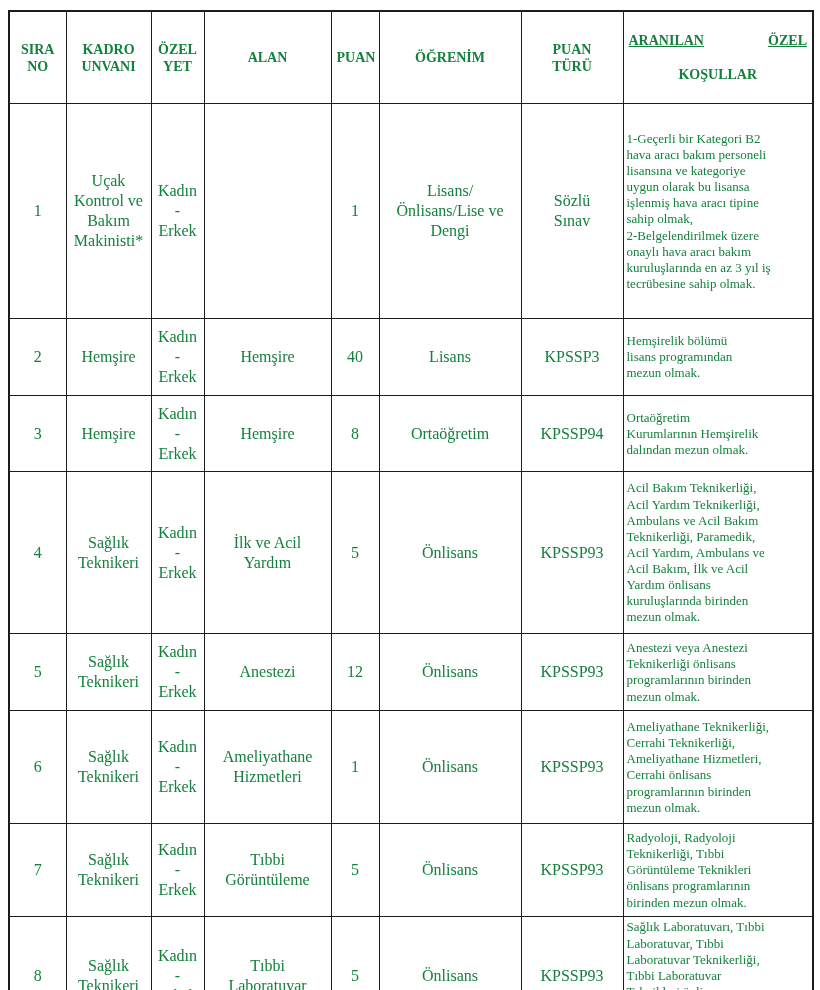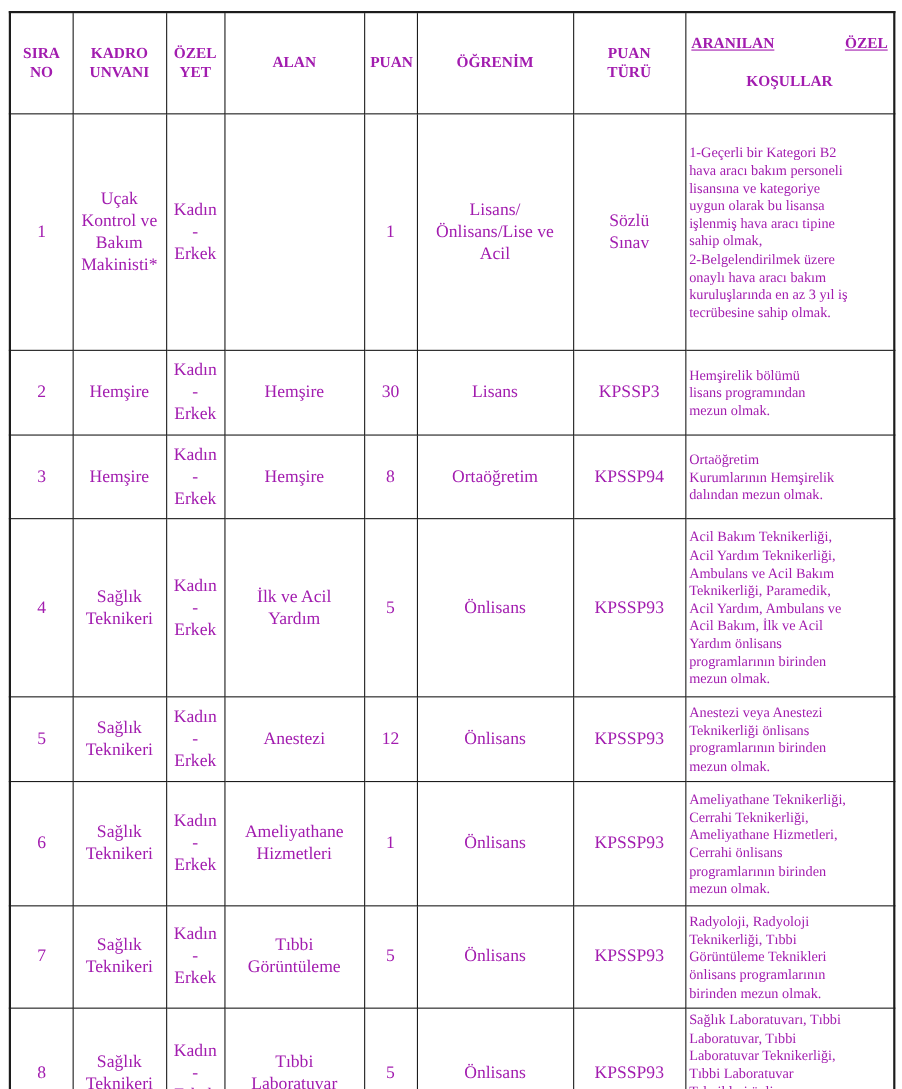--- a/index.html
+++ b/index.html
@@ -6,21 +6,21 @@
     margin: 0;
     padding: 0;
     background: #ffffff;
   }
   .page {
     position: relative;
     width: 820px;
     height: 990px;
     background: #ffffff;
     font-family: "Liberation Serif", "DejaVu Serif", serif;
-    color: #a21caf;
+    color: #15803d;
     overflow: hidden;
   }
   table.jobs {
     position: absolute;
     left: 8px;
     top: 10px;
     width: 804px;
     border-collapse: collapse;
     table-layout: fixed;
     border: 2px solid #1c1c1c;
@@ -102,42 +102,42 @@
 Kontrol ve
 Bakım
 Makinisti*</td>
         <td class="c">Kadın
 -
 Erkek</td>
         <td class="c"></td>
         <td class="c">1</td>
         <td class="c">Lisans/
 Önlisans/Lise ve
-Acil</td>
+Dengi</td>
         <td class="c">Sözlü
 Sınav</td>
         <td class="k">1-Geçerli bir Kategori B2
 hava aracı bakım personeli
 lisansına ve kategoriye
 uygun olarak bu lisansa
 işlenmiş hava aracı tipine
 sahip olmak,
 2-Belgelendirilmek üzere
 onaylı hava aracı bakım
 kuruluşlarında en az 3 yıl iş
 tecrübesine sahip olmak.</td>
       </tr>
       <tr style="height:77px">
         <td class="c">2</td>
         <td class="c">Hemşire</td>
         <td class="c">Kadın
 -
 Erkek</td>
         <td class="c">Hemşire</td>
-        <td class="c">30</td>
+        <td class="c">40</td>
         <td class="c">Lisans</td>
         <td class="c">KPSSP3</td>
         <td class="k">Hemşirelik bölümü
 lisans programından
 mezun olmak.</td>
       </tr>
       <tr style="height:76px">
         <td class="c">3</td>
         <td class="c">Hemşire</td>
         <td class="c">Kadın
@@ -163,21 +163,21 @@
         <td class="c">5</td>
         <td class="c">Önlisans</td>
         <td class="c">KPSSP93</td>
         <td class="k">Acil Bakım Teknikerliği,
 Acil Yardım Teknikerliği,
 Ambulans ve Acil Bakım
 Teknikerliği, Paramedik,
 Acil Yardım, Ambulans ve
 Acil Bakım, İlk ve Acil
 Yardım önlisans
-programlarının birinden
+kuruluşlarında birinden
 mezun olmak.</td>
       </tr>
       <tr style="height:77px">
         <td class="c">5</td>
         <td class="c">Sağlık
 Teknikeri</td>
         <td class="c">Kadın
 -
 Erkek</td>
         <td class="c">Anestezi</td>

